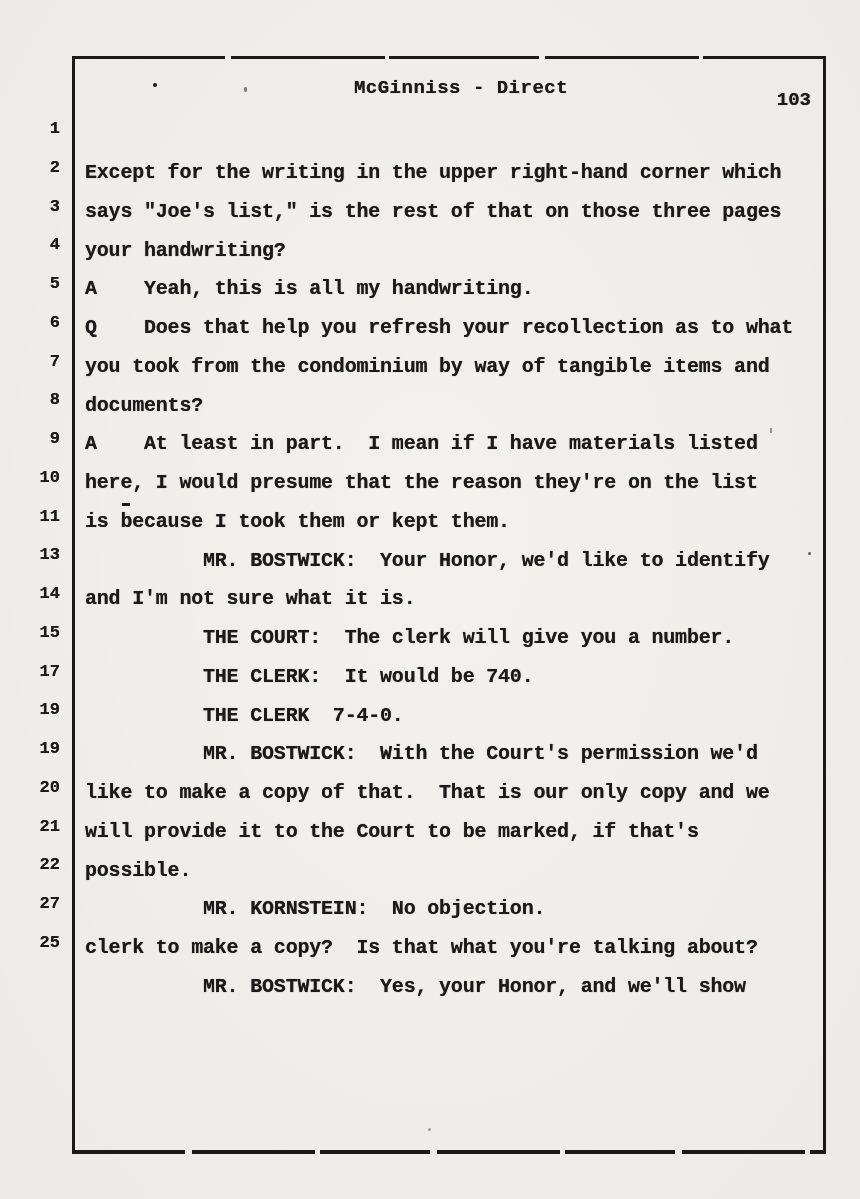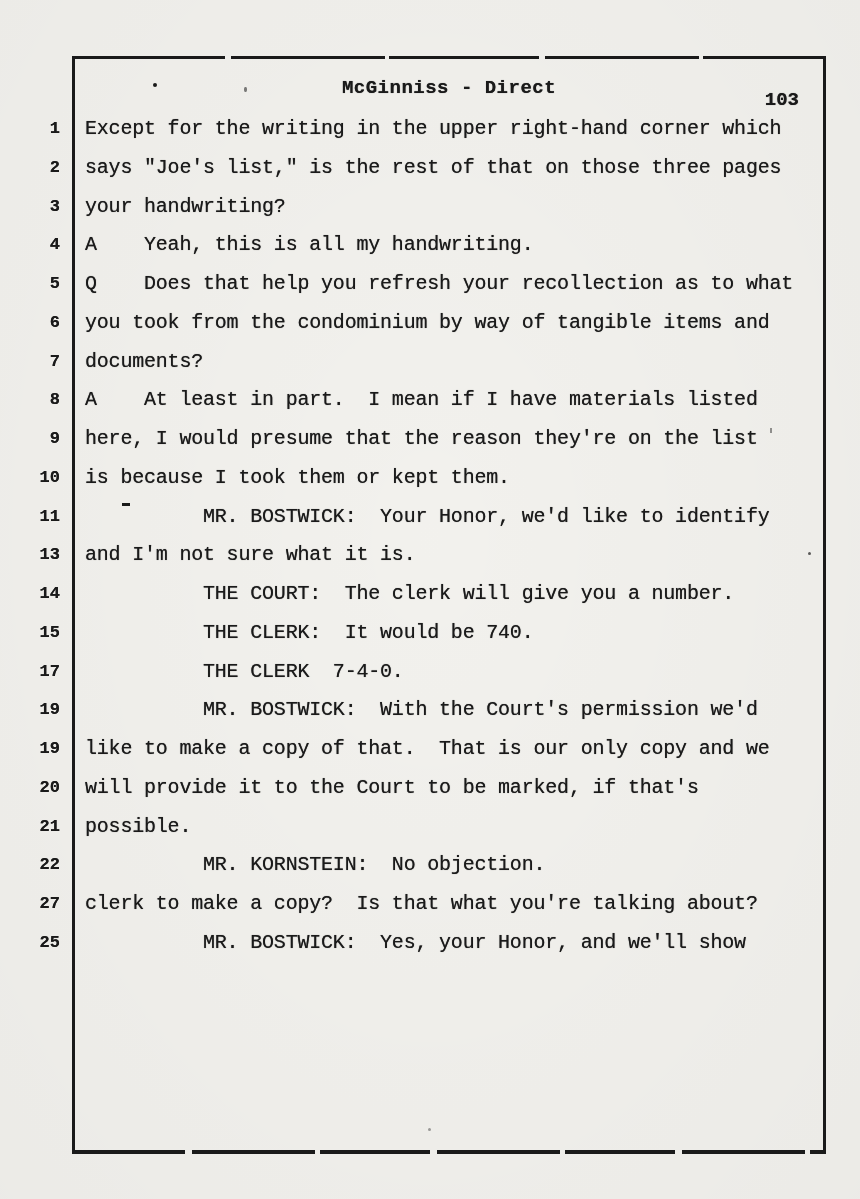--- a/index.html
+++ b/index.html
@@ -39,21 +39,21 @@
       var(--ink) 0 150px, transparent 150px 156px, var(--ink) 156px 310px, transparent 310px 314px);
   }
   .edge.bottom{
     bottom:0;height:4px;
     background:repeating-linear-gradient(90deg,
       var(--ink) 0 110px, transparent 110px 117px, var(--ink) 117px 240px, transparent 240px 245px);
   }
   .header-row{
     position:absolute;
     left:0;top:20px;width:100%;
-    height:24px;line-height:24px;
+    height:24px;line-height:24px;padding-left:12px;
   }
   .title{
     display:block;width:100%;
     text-align:center;
     font-size:19px;font-weight:700;
     letter-spacing:0.5px;
     text-shadow:0 0 0.7px rgba(25,25,25,0.85);
   }
   .pagenum{
     position:absolute;
@@ -75,24 +75,25 @@
     left:12px;width:48px;
     text-align:right;
     font-size:17px;font-weight:700;
     line-height:38.75px;
     text-shadow:0 0 0.6px rgba(25,25,25,0.85);
   }
   .txt{
     position:absolute;
     left:85px;right:0;
     white-space:pre;
-    font-size:20px;font-weight:400;
+    font-size:20px;font-weight:700;
     line-height:38.75px;
     letter-spacing:-0.2px;
     text-shadow:0 0 0.7px rgba(25,25,25,0.8);
+    margin-top:44px;
   }
   
   .artifact{position:absolute;background:var(--ink);}
   .a-dot1{left:153px;top:83px;width:4px;height:4px;border-radius:50%;}
   .a-comma{left:244px;top:87px;width:3px;height:5px;border-radius:40%;opacity:.55;}
   .a-dash{left:122px;top:503px;width:8px;height:3px;}
   .a-dot2{left:808px;top:552px;width:3px;height:3px;border-radius:50%;opacity:.7;}
   .a-dot3{left:770px;top:428px;width:2px;height:5px;opacity:.45;}
   .a-dot4{left:428px;top:1128px;width:3px;height:3px;border-radius:50%;opacity:.4;}
 </style>

